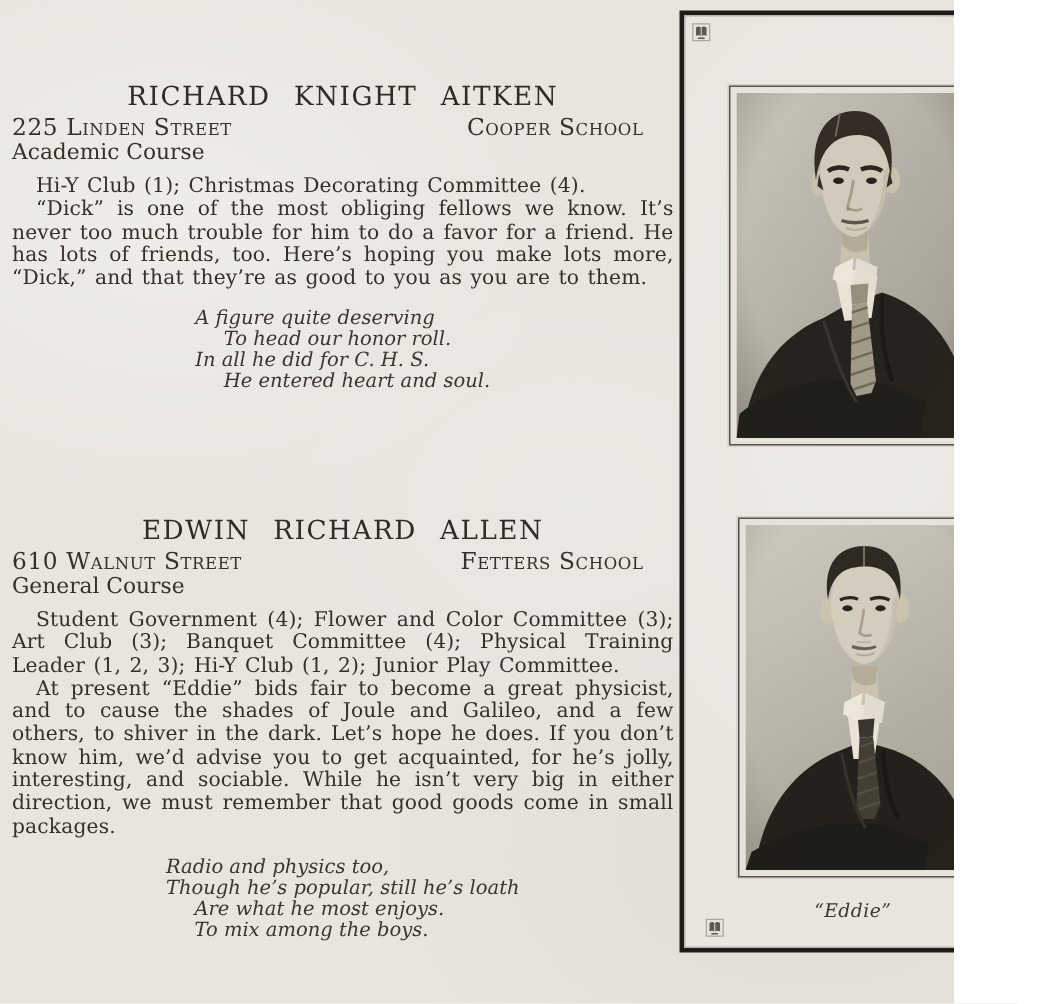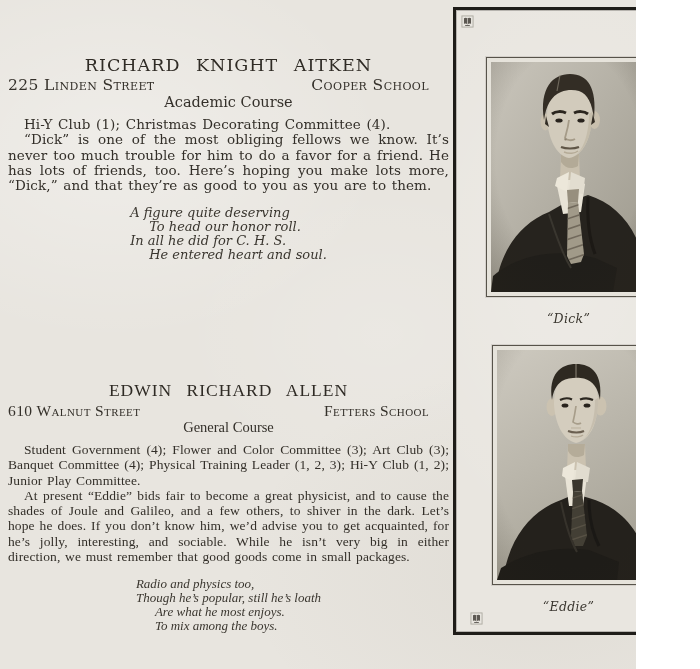--- a/index.html
+++ b/index.html
@@ -9,31 +9,31 @@
       radial-gradient(420px 300px at 18% 22%, rgba(255,255,255,.30), rgba(255,255,255,0) 65%),
       radial-gradient(500px 340px at 85% 85%, rgba(120,108,86,.07), rgba(120,108,86,0) 60%),
       radial-gradient(300px 220px at 60% 50%, rgba(255,255,255,.12), rgba(255,255,255,0) 70%),
       #e8e5df;
     font-family:"DejaVu Serif","Liberation Serif",serif;
     color:#332f29;
   }
   
   .entry{position:absolute;left:8px;width:441px;}
   .entry.e1{top:55px;}
-  .entry.e2{top:380px;font-family:Liberation Serif, serif;}
+  .entry.e2{top:344px;}
   .student-name{
     margin:0;text-align:center;font-weight:normal;
     font-size:17.5px;line-height:21px;letter-spacing:1px;word-spacing:9px;color:#2f2b25;
   }
   .addr-row{
     display:flex;justify-content:space-between;align-items:baseline;
     font-variant:small-caps;font-size:15.5px;line-height:17px;margin-top:1px;
     letter-spacing:.4px;padding-right:20px;color:#34302a;
   }
-  .course{text-align:center;font-size:14.5px;line-height:17px;color:#34302a;}
+  .course{text-align:left;font-size:14.5px;line-height:17px;color:#34302a;}
   p.body{
     margin:0;font-size:13.5px;line-height:15.3px;text-align:justify;
     text-indent:16px;word-spacing:1.2px;letter-spacing:.1px;
   }
   p.body.act{margin-top:6px;}
   .poem{margin:13px auto 0;width:fit-content;font-style:italic;font-size:13px;line-height:13.9px;color:#3a362f;}
   .poem-line.in{padding-left:19px;}
   
   .panel{
     position:absolute;left:453px;top:7px;width:225px;height:622px;
@@ -184,21 +184,20 @@
         <path d="M83,51 C87,49 93,49 97,52" stroke="#2b261f" stroke-width="3" fill="none"></path>
         <ellipse cx="68" cy="58.5" rx="3.6" ry="2.1" fill="#28231d"></ellipse>
         <ellipse cx="90" cy="58.5" rx="3.6" ry="2.1" fill="#28231d"></ellipse>
         <path d="M78,58 C77,66 75,72 74,76 C76,78.5 81,79 84,77" stroke="#a59b88" stroke-width="1.8" fill="none"></path>
         <ellipse cx="74.5" cy="77.5" rx="1.2" ry="0.9" fill="#8d8371"></ellipse>
         <path d="M70,85 C75,87 83,87 88,85" stroke="#5f5546" stroke-width="2.2" fill="none"></path>
         <path d="M73,90 C78,92 84,91.5 87,89" stroke="#b5ab97" stroke-width="1.4" fill="none"></path>
         <rect width="156" height="230" fill="url(#vinD)"></rect>
       </svg>
     </figure>
-    <div class="caption cap1">“Dick”</div>
 
     <figure class="photo-card pc2" style="margin:0">
       <svg viewBox="0 0 156 230" preserveAspectRatio="none">
         <defs>
           <linearGradient id="bgE" x1="0" y1="0" x2="0.4" y2="1">
             <stop offset="0" stop-color="#cdc9bf"></stop>
               <stop offset="1" stop-color="#a8a498"></stop>
           </linearGradient>
           <radialGradient id="vinE" cx="0.5" cy="0.42" r="0.8">
             <stop offset="0.65" stop-color="rgba(40,35,25,0)"></stop>

